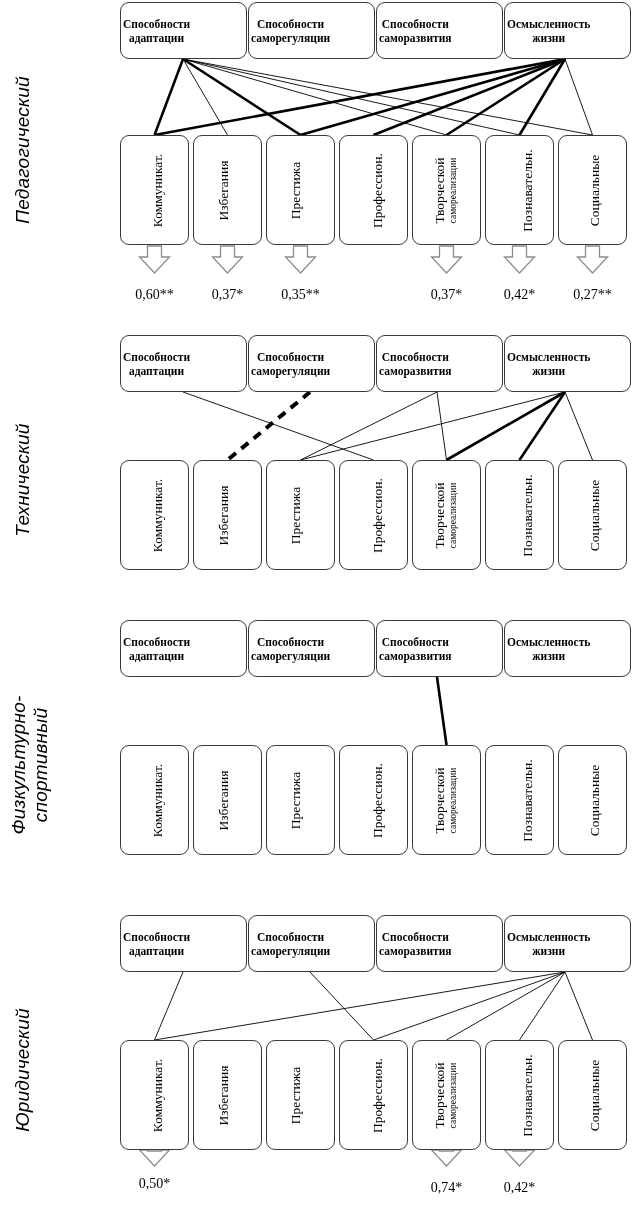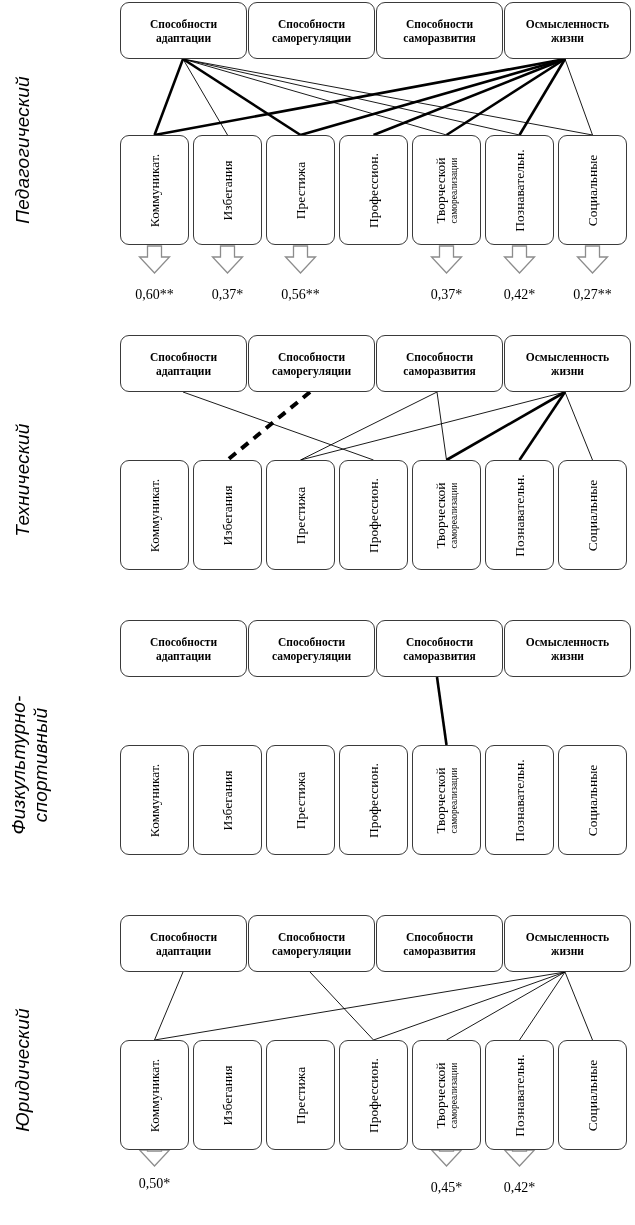--- a/index.html
+++ b/index.html
@@ -40,21 +40,20 @@
     white-space: pre-line;
   }
   .box {
     position: absolute;
     box-sizing: border-box;
     border: 1.2px solid #3a3a3a;
     border-radius: 9px;
     background: #ffffff;
     display: flex;
     align-items: center;
-    justify-content: center;
     text-align: center;
     z-index: 3;
   }
   .top-box {
     font-weight: bold;
     font-size: 11.5px;
     line-height: 14px;
     padding: 0 2px;
     white-space: pre-line;
   }
@@ -166,21 +165,21 @@
       <svg class="arrows" width="635" height="1225">
         <path d="M147.5,246 L147.5,257 L139.5,257 L154.5,273 L169.5,257 L161.5,257 L161.5,246 Z" fill="#ffffff" stroke="#8c8c8c" stroke-width="1.3" stroke-linejoin="miter"></path>
         <path d="M220.5,246 L220.5,257 L212.5,257 L227.5,273 L242.5,257 L234.5,257 L234.5,246 Z" fill="#ffffff" stroke="#8c8c8c" stroke-width="1.3" stroke-linejoin="miter"></path>
         <path d="M293.5,246 L293.5,257 L285.5,257 L300.5,273 L315.5,257 L307.5,257 L307.5,246 Z" fill="#ffffff" stroke="#8c8c8c" stroke-width="1.3" stroke-linejoin="miter"></path>
         <path d="M439.5,246 L439.5,257 L431.5,257 L446.5,273 L461.5,257 L453.5,257 L453.5,246 Z" fill="#ffffff" stroke="#8c8c8c" stroke-width="1.3" stroke-linejoin="miter"></path>
         <path d="M512.5,246 L512.5,257 L504.5,257 L519.5,273 L534.5,257 L526.5,257 L526.5,246 Z" fill="#ffffff" stroke="#8c8c8c" stroke-width="1.3" stroke-linejoin="miter"></path>
         <path d="M585.5,246 L585.5,257 L577.5,257 L592.5,273 L607.5,257 L599.5,257 L599.5,246 Z" fill="#ffffff" stroke="#8c8c8c" stroke-width="1.3" stroke-linejoin="miter"></path>
       </svg>
       <div class="coef" style="left: 154.5px; top: 287px;">0,60**</div>
       <div class="coef" style="left: 227.5px; top: 287px;">0,37*</div>
-      <div class="coef" style="left: 300.5px; top: 287px;">0,56**</div>
+      <div class="coef" style="left: 300.5px; top: 287px;">0,35**</div>
       <div class="coef" style="left: 446.5px; top: 287px;">0,37*</div>
       <div class="coef" style="left: 519.5px; top: 287px;">0,42*</div>
       <div class="coef" style="left: 592.5px; top: 287px;">0,27**</div>
     </div>
     <div class="section" style="top: 0px;">
       <div class="section-label" style="top: 0px; transform: translate(12px, 580px) rotate(-90deg); width: 200px;">Технический</div>
       <svg class="edges" width="635" height="1225">
         <line x1="183" y1="392" x2="373.5" y2="460" stroke="#000000" stroke-width="0.9"></line>
         <line x1="310" y1="392" x2="227.5" y2="460" stroke="#000000" stroke-width="4" stroke-dasharray="9 7" stroke-linecap="butt"></line>
         <line x1="437" y1="392" x2="300.5" y2="460" stroke="#000000" stroke-width="0.9"></line>
@@ -340,16 +339,16 @@
         <span class="vert-label">
           <span class="main">Социальные</span>
         </span>
       </div>
       <svg class="arrows" width="635" height="1225">
         <path d="M147.5,1151 L147.5,1150 L139.5,1150 L154.5,1166 L169.5,1150 L161.5,1150 L161.5,1151 Z" fill="#ffffff" stroke="#8c8c8c" stroke-width="1.3" stroke-linejoin="miter"></path>
         <path d="M439.5,1151 L439.5,1150 L431.5,1150 L446.5,1166 L461.5,1150 L453.5,1150 L453.5,1151 Z" fill="#ffffff" stroke="#8c8c8c" stroke-width="1.3" stroke-linejoin="miter"></path>
         <path d="M512.5,1151 L512.5,1150 L504.5,1150 L519.5,1166 L534.5,1150 L526.5,1150 L526.5,1151 Z" fill="#ffffff" stroke="#8c8c8c" stroke-width="1.3" stroke-linejoin="miter"></path>
       </svg>
       <div class="coef" style="left: 154.5px; top: 1176px;">0,50*</div>
-      <div class="coef" style="left: 446.5px; top: 1180px;">0,45*</div>
+      <div class="coef" style="left: 446.5px; top: 1180px;">0,74*</div>
       <div class="coef" style="left: 519.5px; top: 1180px;">0,42*</div>
     </div>
   </div>
 
 </body></html>

